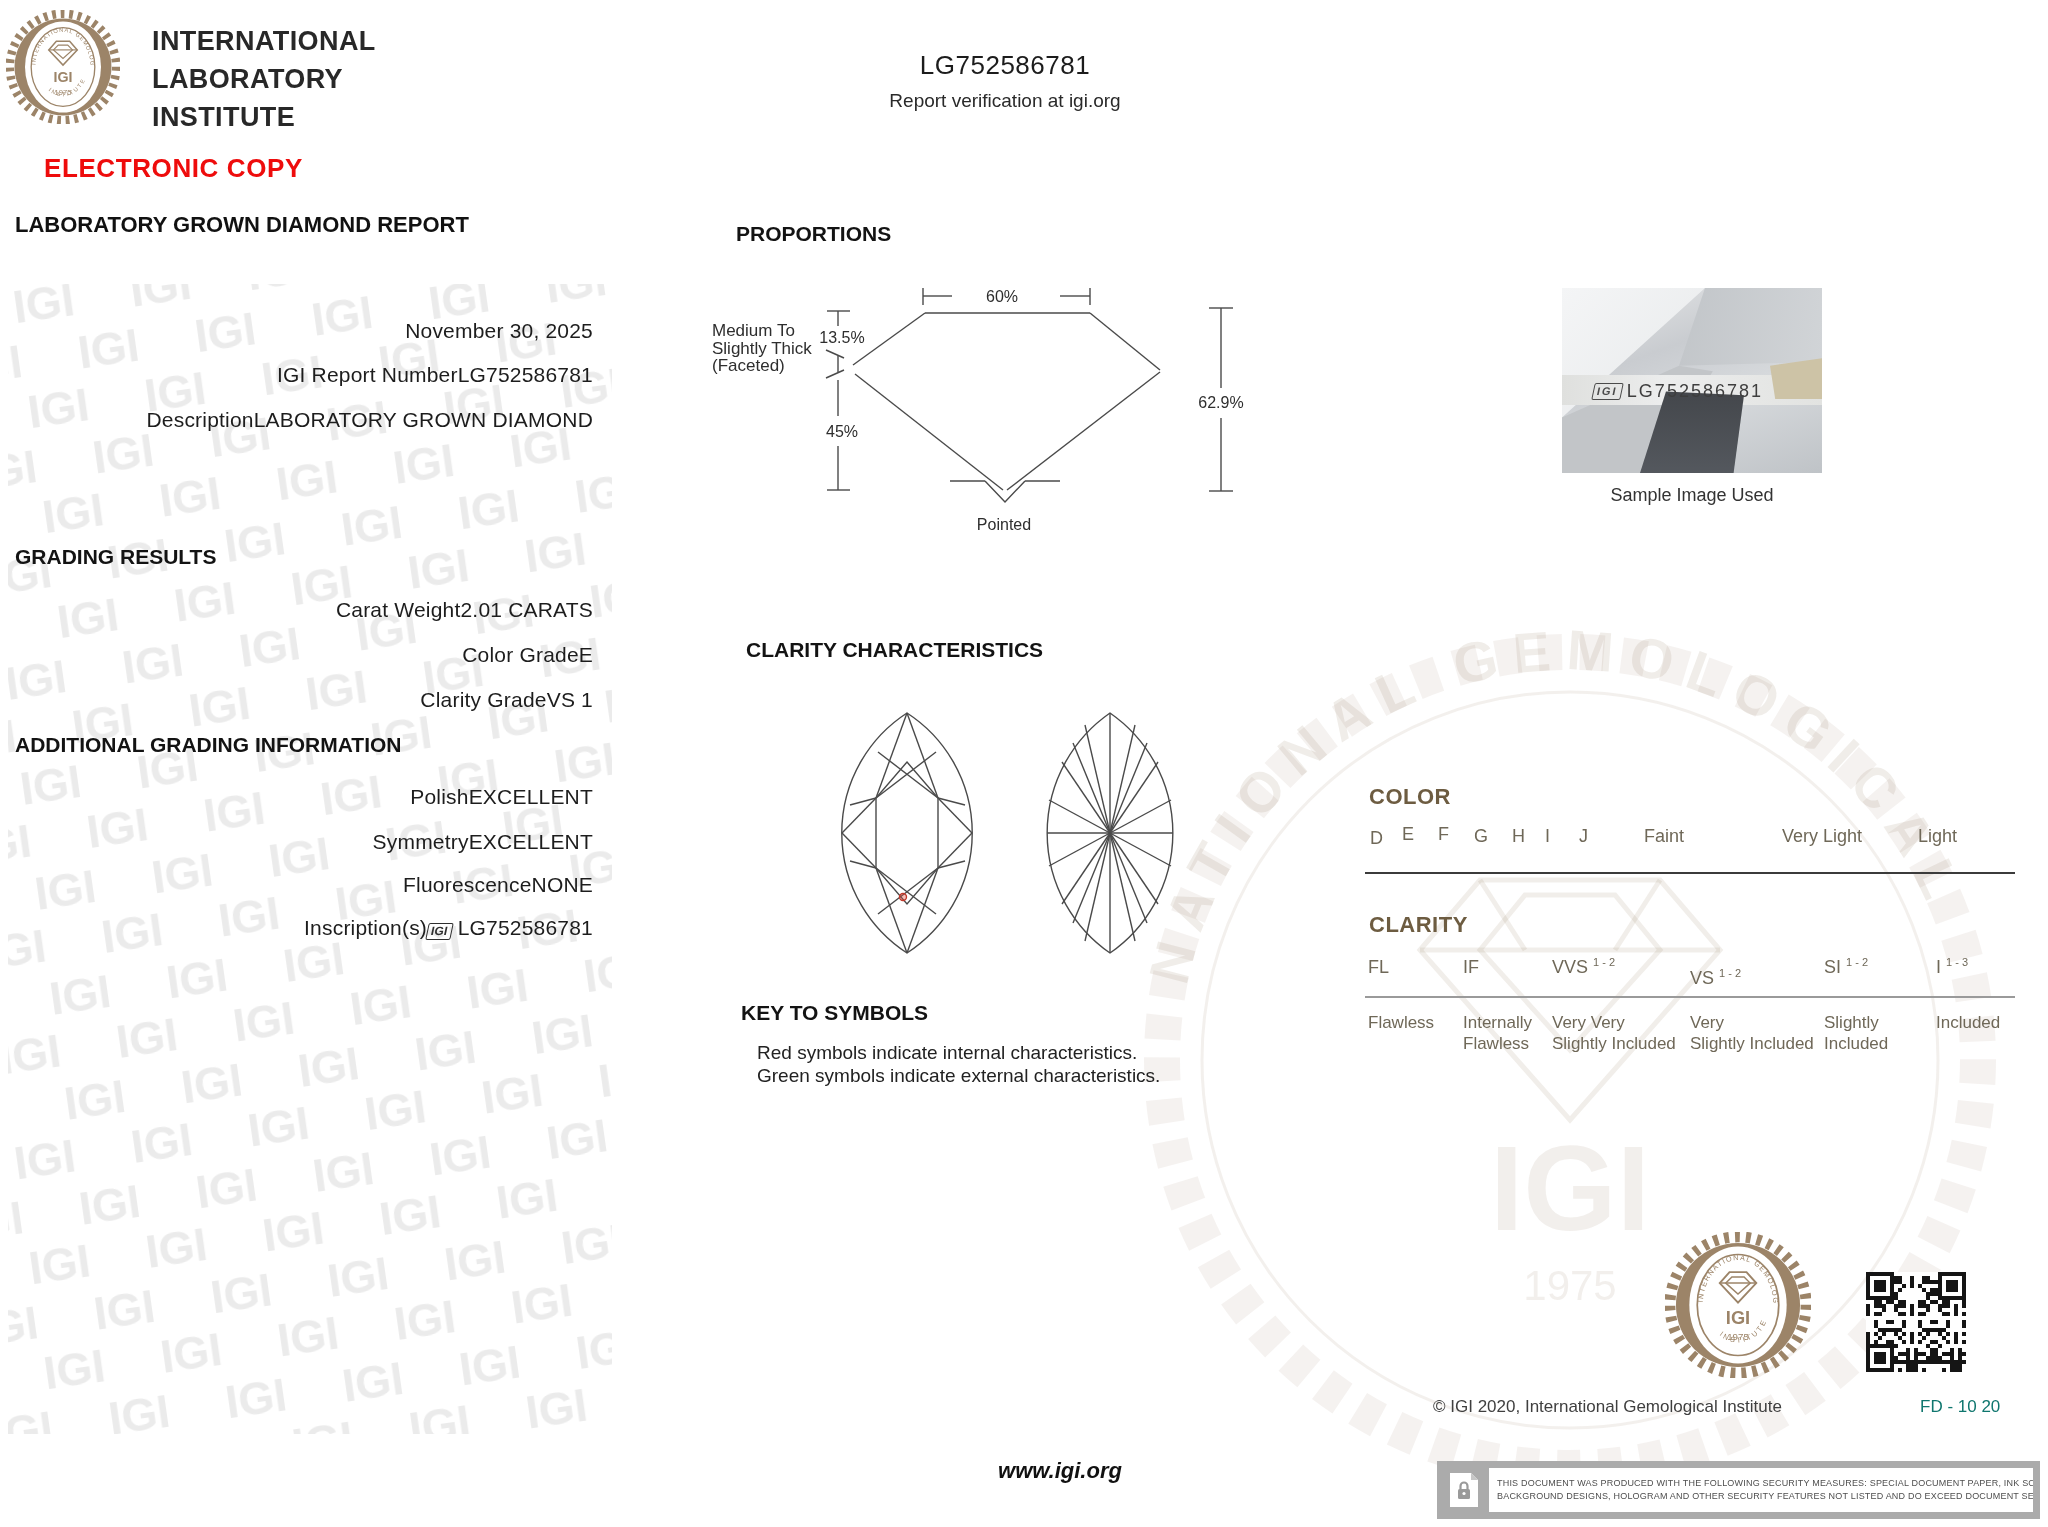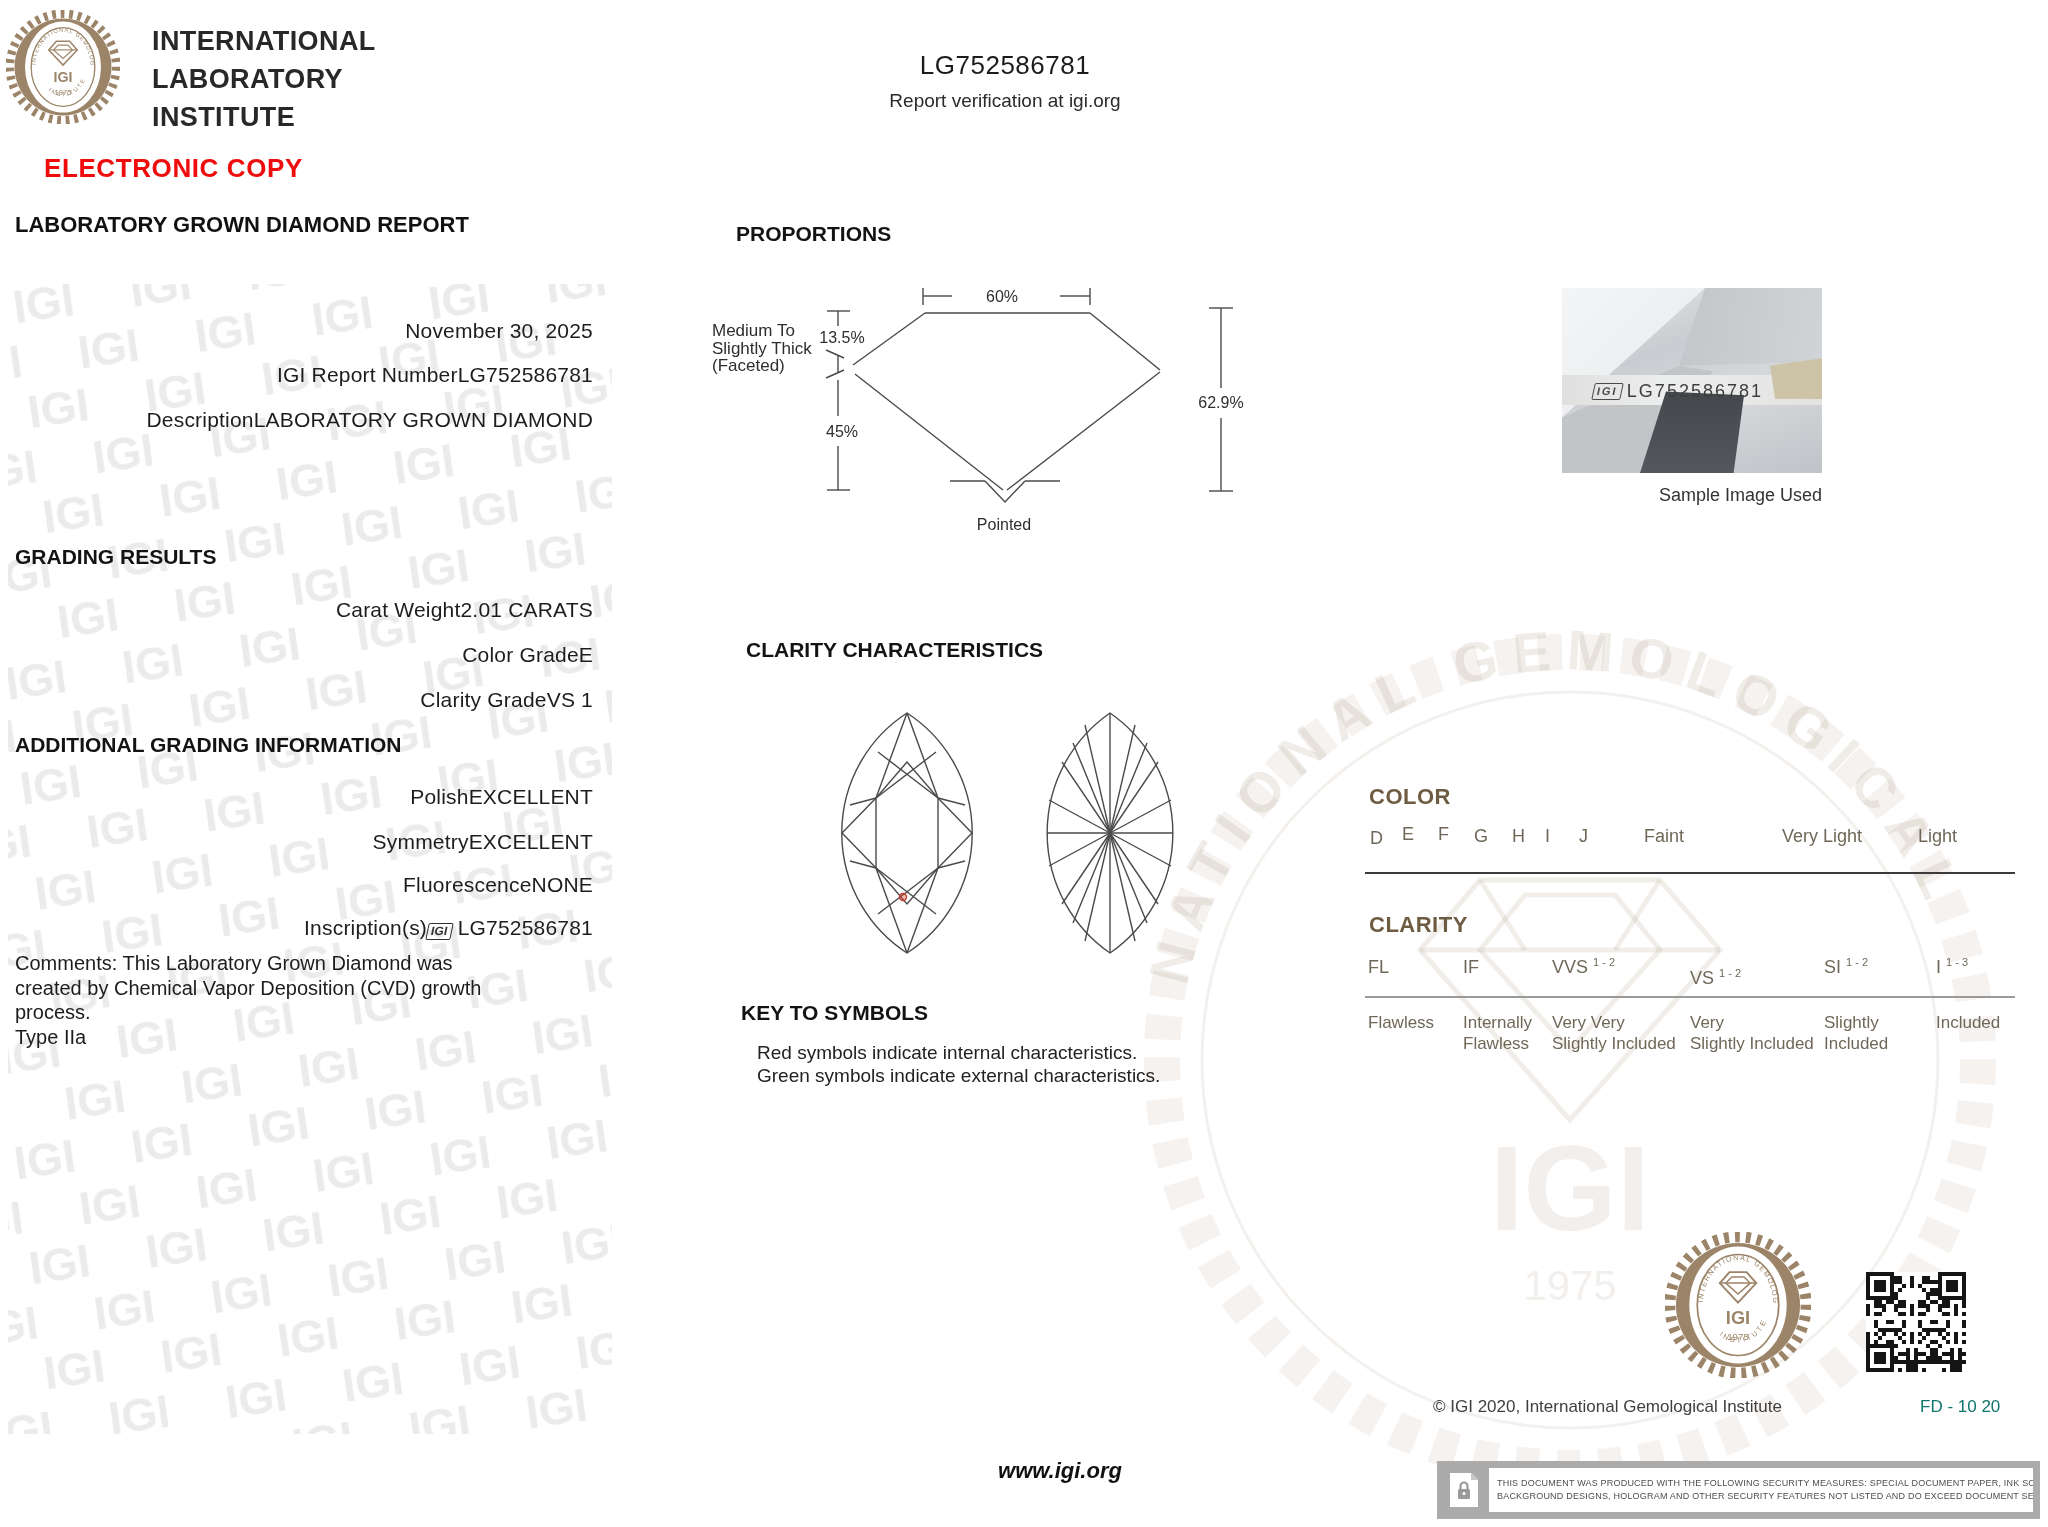--- a/index.html
+++ b/index.html
@@ -40,21 +40,21 @@
   .sh-b{clip-path:polygon(55% 0%,100% 0%,100% 40%,45% 42%);background:linear-gradient(100deg,#b6babe,#d3d6d9);}
   .sh-c{clip-path:polygon(0% 70%,45% 42%,58% 45%,35% 100%,0% 100%);background:#c2c5c8;}
   .sh-band{position:absolute;left:0;top:47%;width:100%;height:16%;
       background:linear-gradient(90deg,#dfe0de,#eceded 40%,#e2e3e1);}
   .sh-tan{clip-path:polygon(80% 42%,100% 38%,100% 60%,82% 60%);background:#cdc3a6;}
   .sh-dark{clip-path:polygon(30% 100%,40% 56%,70% 58%,66% 100%);
       background:linear-gradient(#2f3134,#54585e);}
   .sample-inscr{position:absolute;left:12%;top:50%;font-size:18px;letter-spacing:2px;
       color:#3e3e3e;display:flex;align-items:center;}
   .sample-inscr .igi-mark{border-color:#4a4a4a;color:#4a4a4a;font-size:11px;margin-right:5px;}
-  .sample-cap{position:absolute;left:1562px;top:485px;width:260px;text-align:right;
+  .sample-cap{position:absolute;left:1562px;top:485px;width:260px;text-align:center;
       font-size:18px;color:#333;z-index:2;}
   .wm-crest{position:absolute;left:1130px;top:620px;width:880px;height:880px;z-index:0;}
   .scaleblk{position:absolute;left:1363px;width:660px;z-index:2;}
   .scale-head{position:absolute;left:6px;top:4px;font-size:22px;font-weight:700;
       letter-spacing:.5px;color:#6d5c41;}
   .scale-item{position:absolute;font-size:18px;color:#6f6858;white-space:nowrap;}
   .scale-line{position:absolute;left:2px;width:650px;height:2px;}
   .desc-col{position:absolute;font-size:17px;line-height:21px;color:#6f6858;white-space:nowrap;}
   sup{font-size:11px;}
   
@@ -162,26 +162,20 @@
   </div>
   <div class="lrow" style="top:873px">
     <span class="lbl">Fluorescence</span>
     <span class="val">NONE</span>
   </div>
   <div class="lrow" style="top:916px">
     <span class="lbl">Inscription(s)</span>
     <span class="val"><span class="igi-mark">IGI</span><span>LG752586781</span></span>
   </div>
 
-  <div class="comments">
-    <div>Comments: This Laboratory Grown Diamond was</div>
-    <div>created by Chemical Vapor Deposition (CVD) growth</div>
-    <div>process.</div>
-    <div>Type IIa</div>
-  </div>
 
   <div class="msec" style="left:727px;top:222px">PROPORTIONS</div>
 
   <div class="girdle-lbl">
     <div>Medium To</div>
     <div>Slightly Thick</div>
     <div>(Faceted)</div>
   </div>
 
   <svg class="abs diag" style="left:700px;top:270px;z-index:2" width="560" height="270" viewBox="0 0 560 270">

